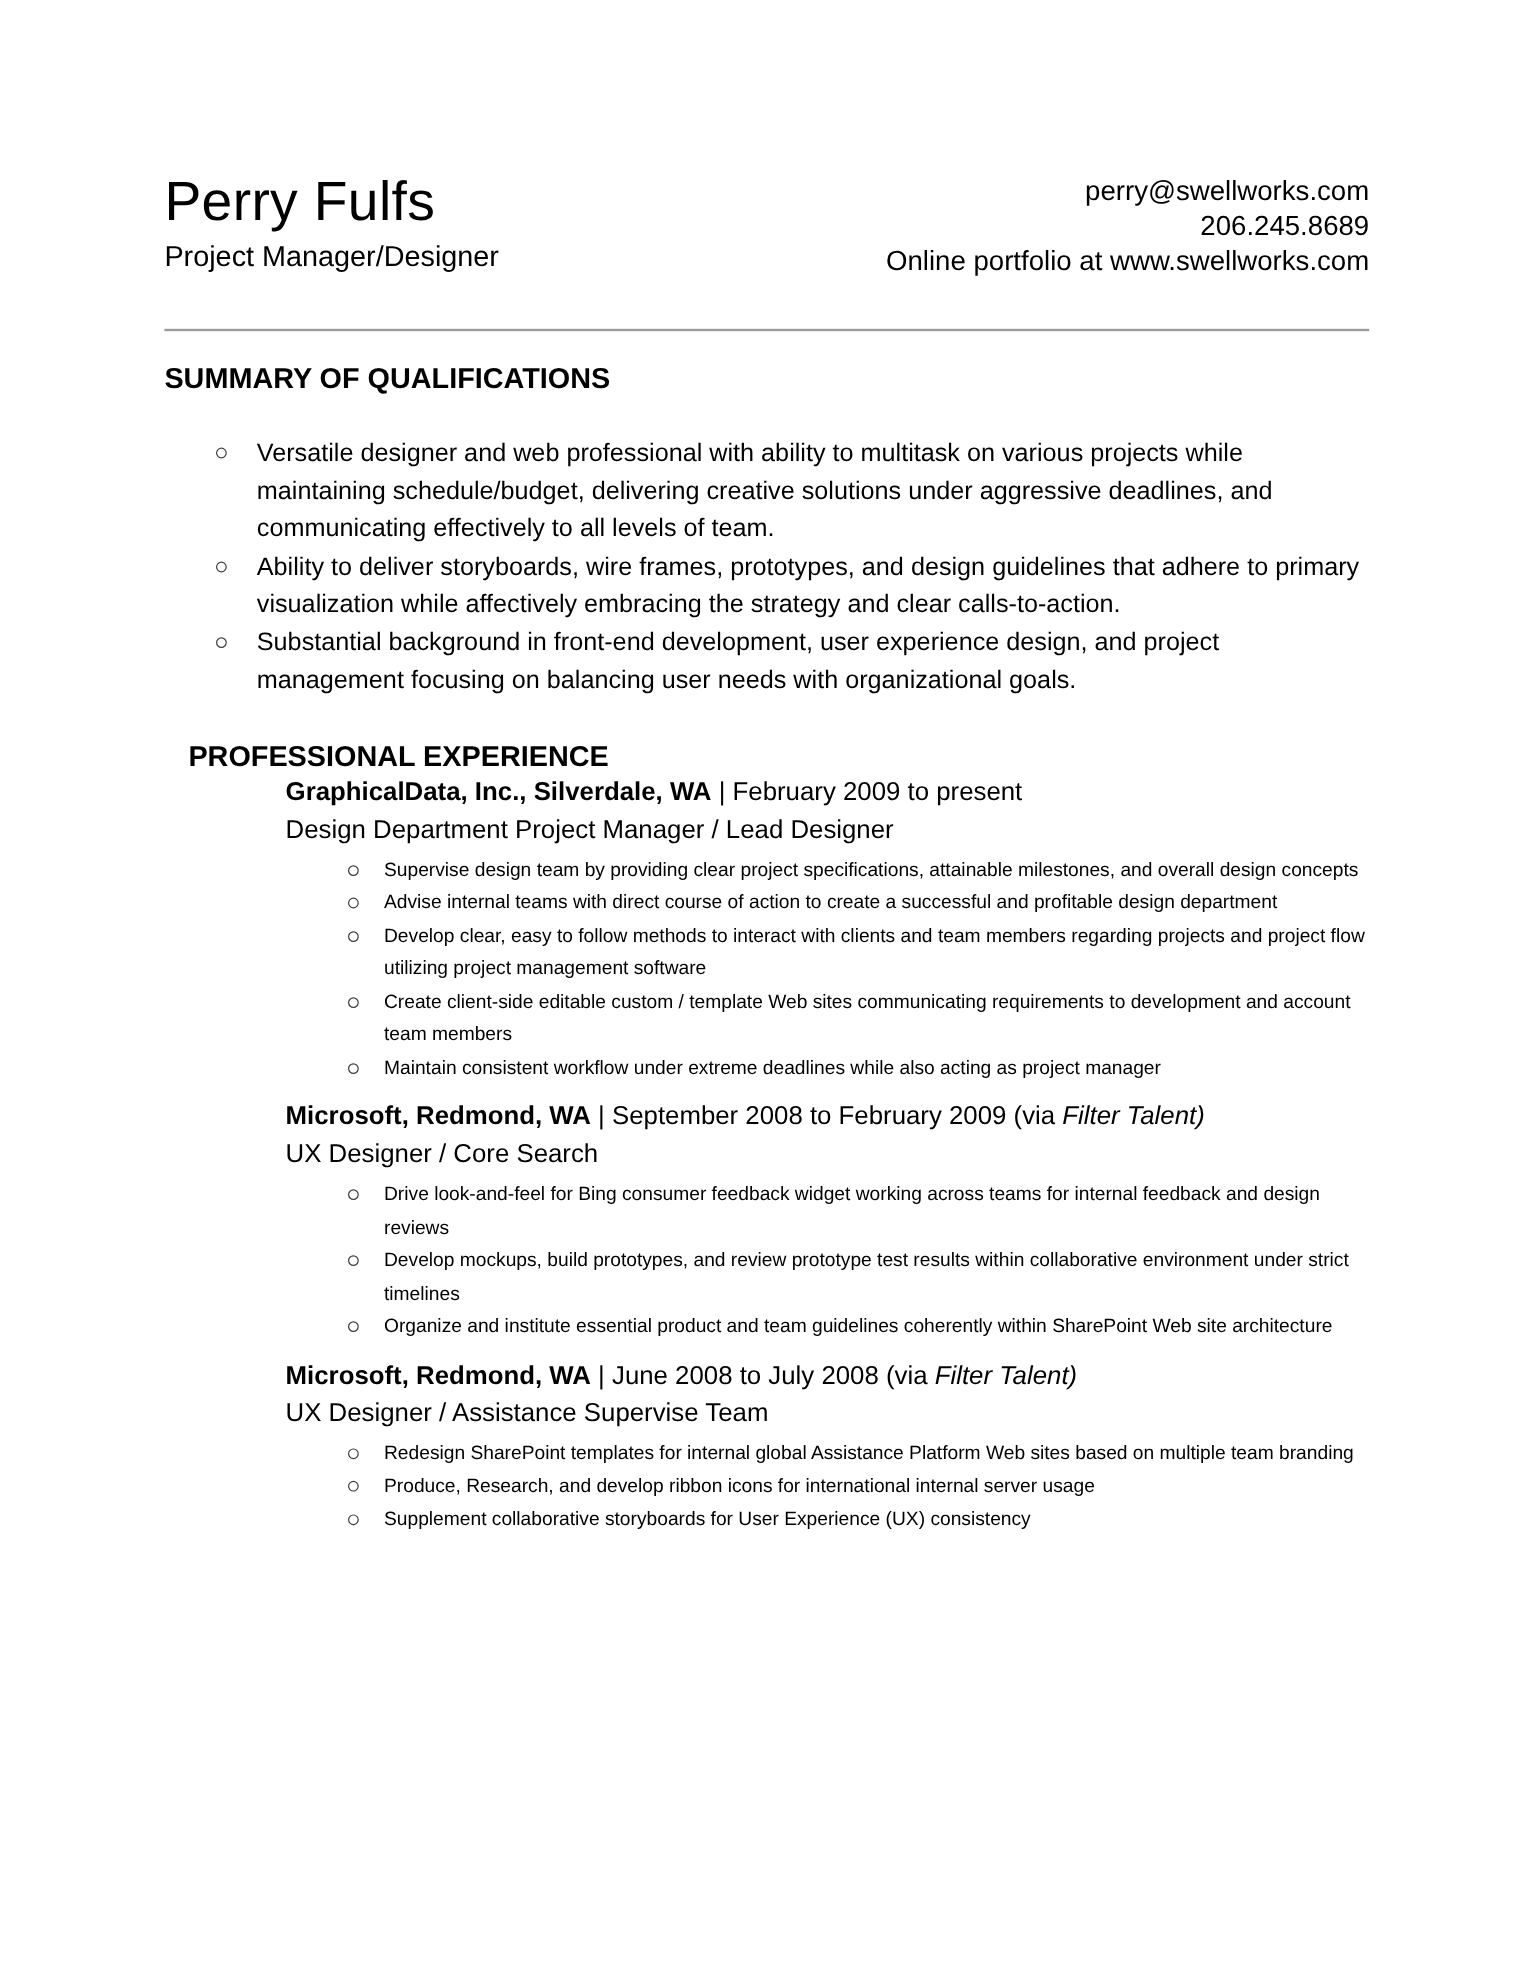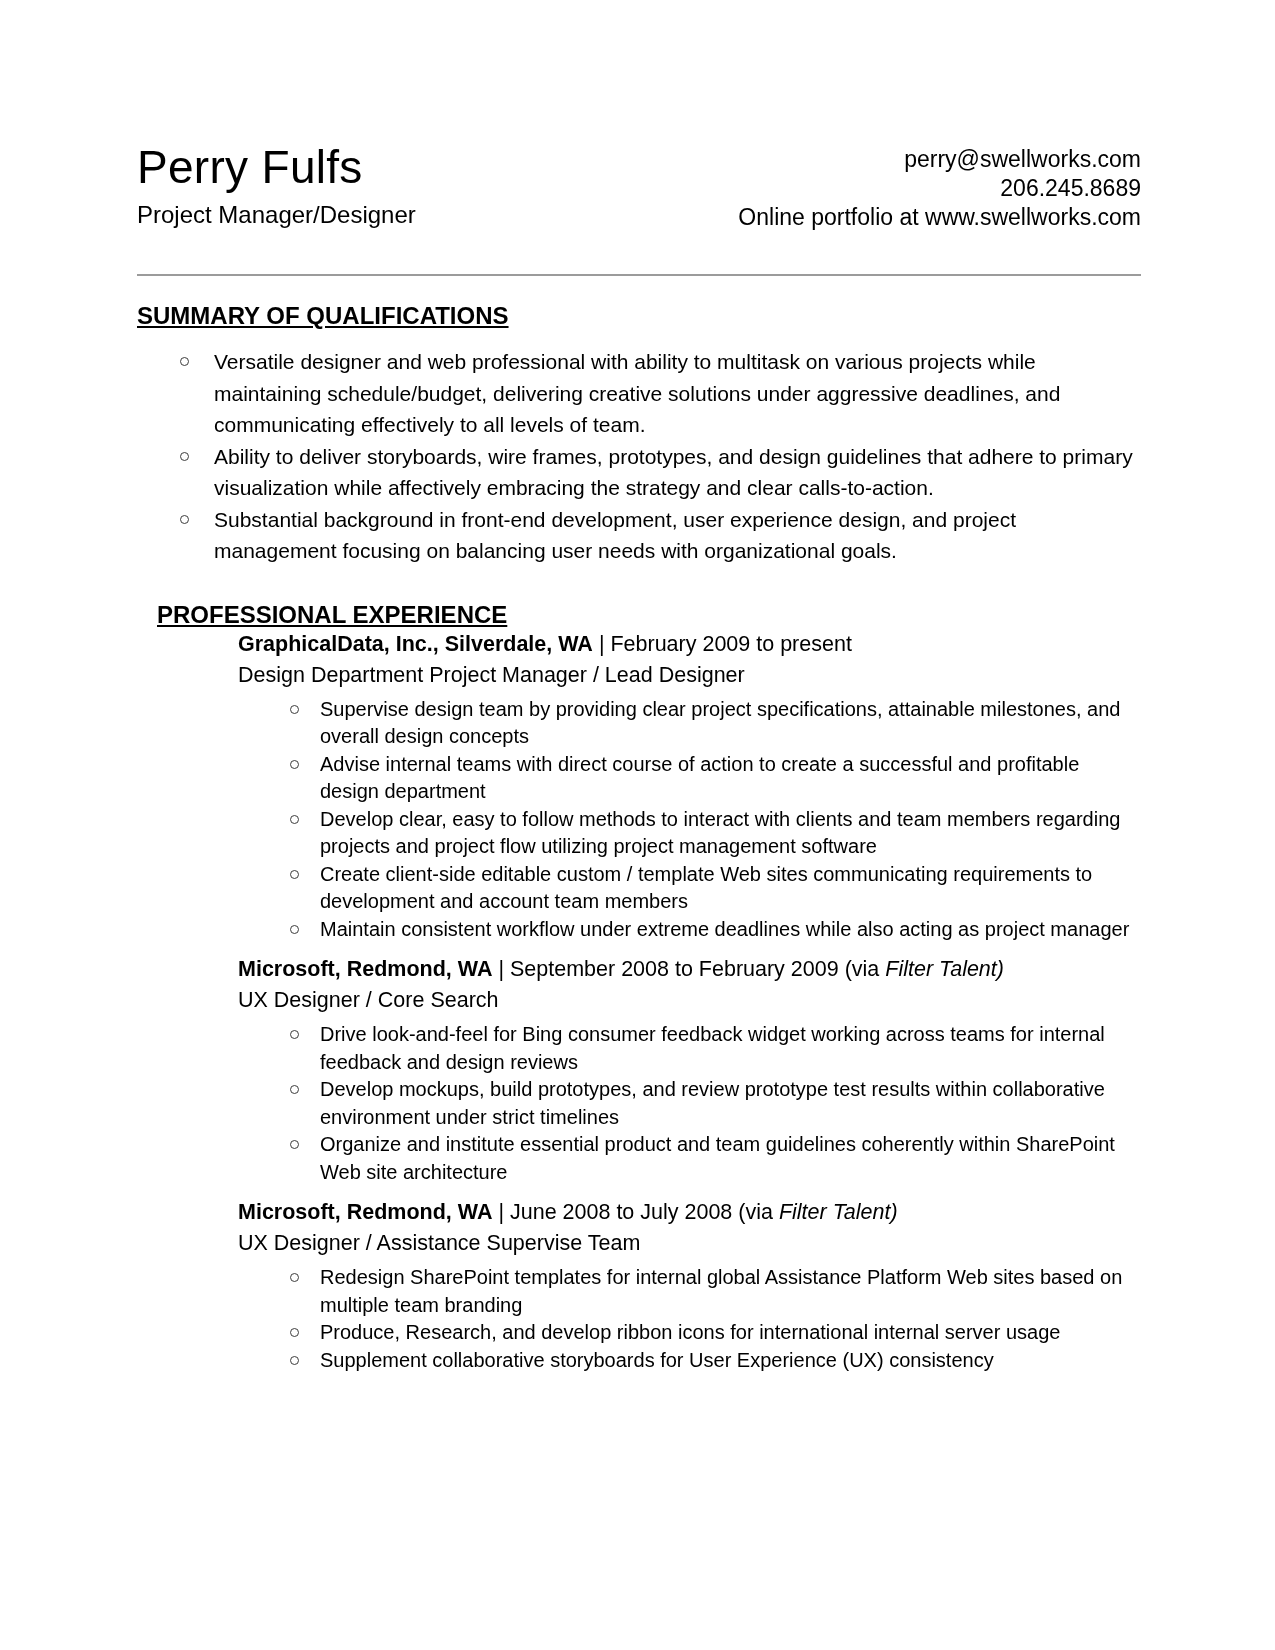--- a/index.html
+++ b/index.html
@@ -18,47 +18,47 @@
 
   
   .header { display: flex; justify-content: space-between; align-items: flex-start; gap: 32px; }
   .name { font-size: 46px; line-height: 50px; font-weight: 400; letter-spacing: 0.3px; }
   .person-title { font-size: 24px; line-height: 30px; margin-top: 8px; }
   .contact { text-align: right; font-size: 23px; line-height: 29px; padding-top: 3px; }
 
   .divider { border: none; border-top: 2px solid #9b9b9b; margin-top: 42px; }
 
   
-  .section-heading { font-size: 24px; line-height: 28px; font-weight: 700; margin-top: 26px; text-decoration: underline; }
+  .section-heading { font-size: 24px; line-height: 28px; font-weight: 700; margin-top: 26px; }
   .section-heading.exp { margin-top: 34px; margin-left: 20px; }
 
   
   .marker {
     flex: 0 0 auto;
     width: 9px; height: 9px;
     border: 1.5px solid #3d3d3d;
     border-radius: 50%;
     background: transparent;
   }
 
   
-  .summary-list { list-style: none; margin-top: 16px; font-size: 21px; line-height: 31.5px; }
+  .summary-list { list-style: none; margin-top: 32px; font-size: 21px; line-height: 31.5px; }
   .summary-list li { display: flex; align-items: flex-start; }
   .summary-list .marker { margin: 11px 25px 0 43px; }
   .b-text { flex: 1; }
 
   
   .jobs { margin-left: 101px; }
   .job { font-size: 21.5px; }
   .job + .job { margin-top: 11px; }
   .job-header { line-height: 31px; }
   .company { font-weight: 700; }
   .italic { font-style: italic; }
   .job-role { line-height: 31px; }
-  .job-list { list-style: none; margin-top: 5px; font-size: 20px; line-height: 27.5px; }
+  .job-list { list-style: none; margin-top: 5px; font-size: 16px; line-height: 27.5px; }
   .job-list li { display: flex; align-items: flex-start; }
   .job-list .marker { margin: 9px 21px 0 52px; }
 </style>
 </head>
 <body>
 
 <div class="page">
 
   <header class="header">
     <div>

